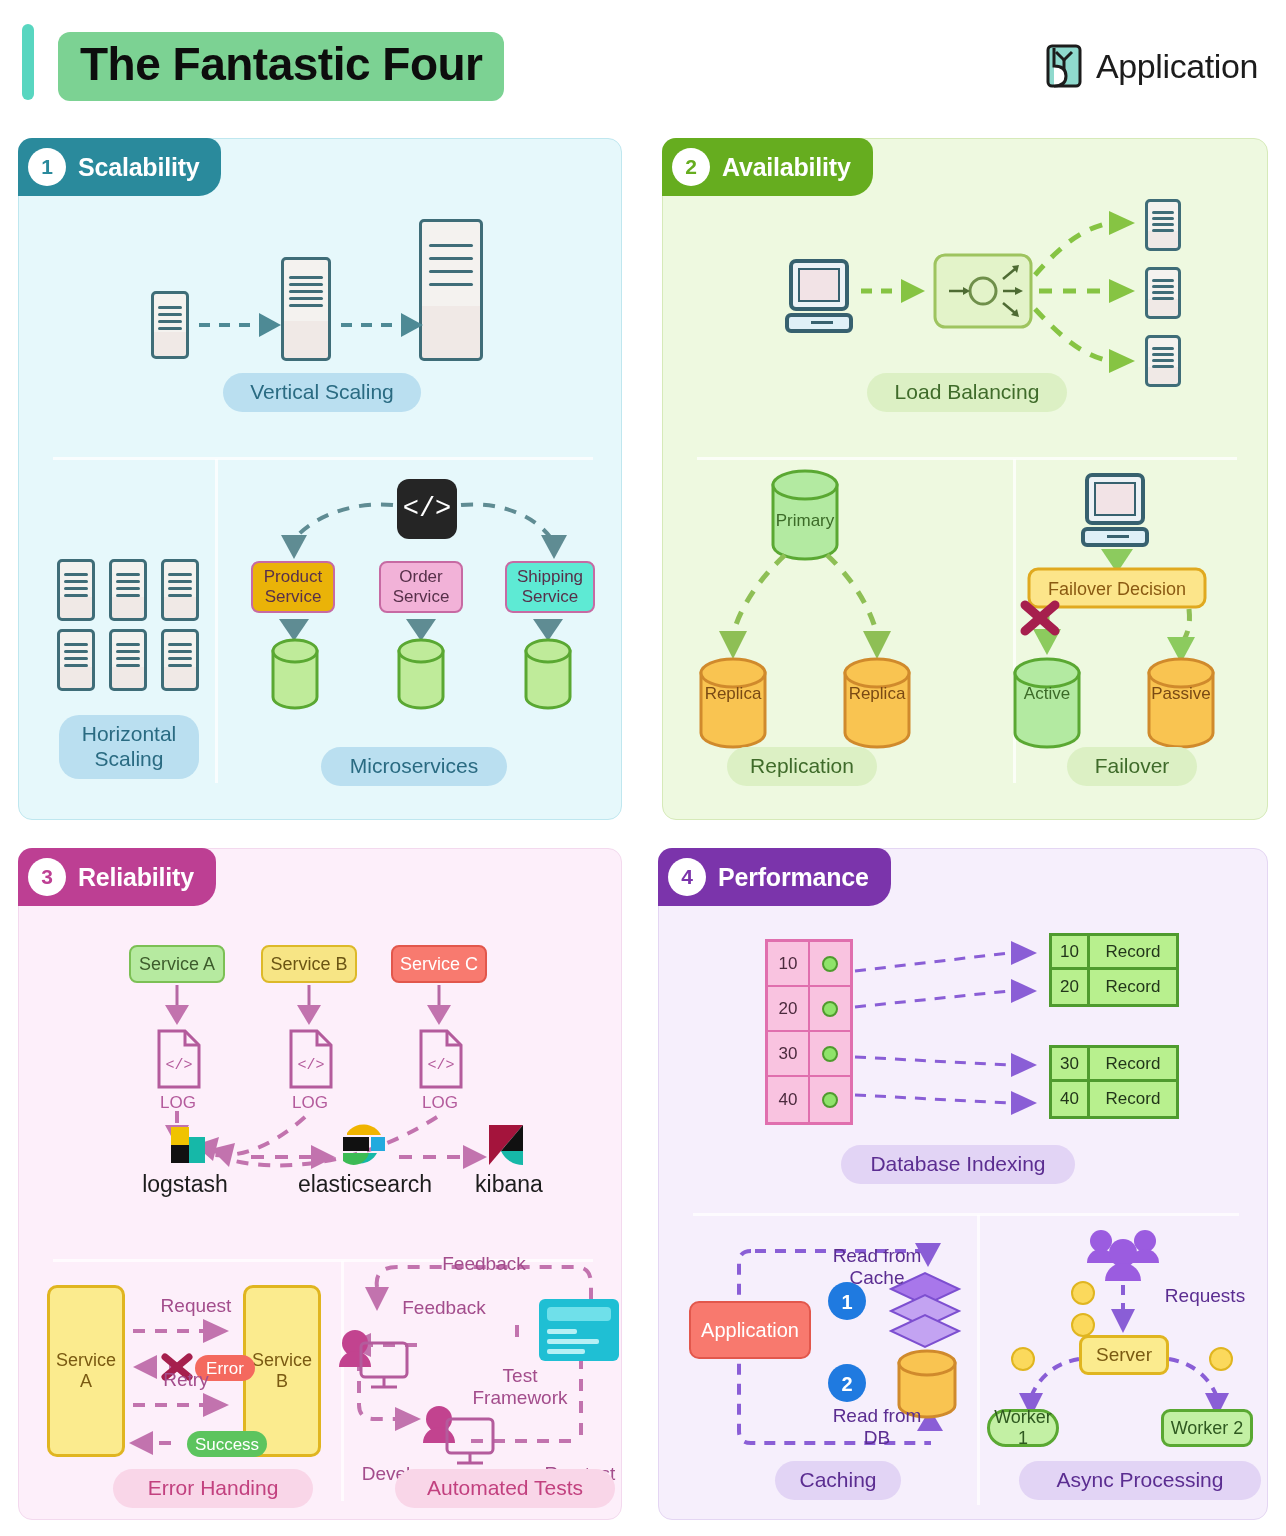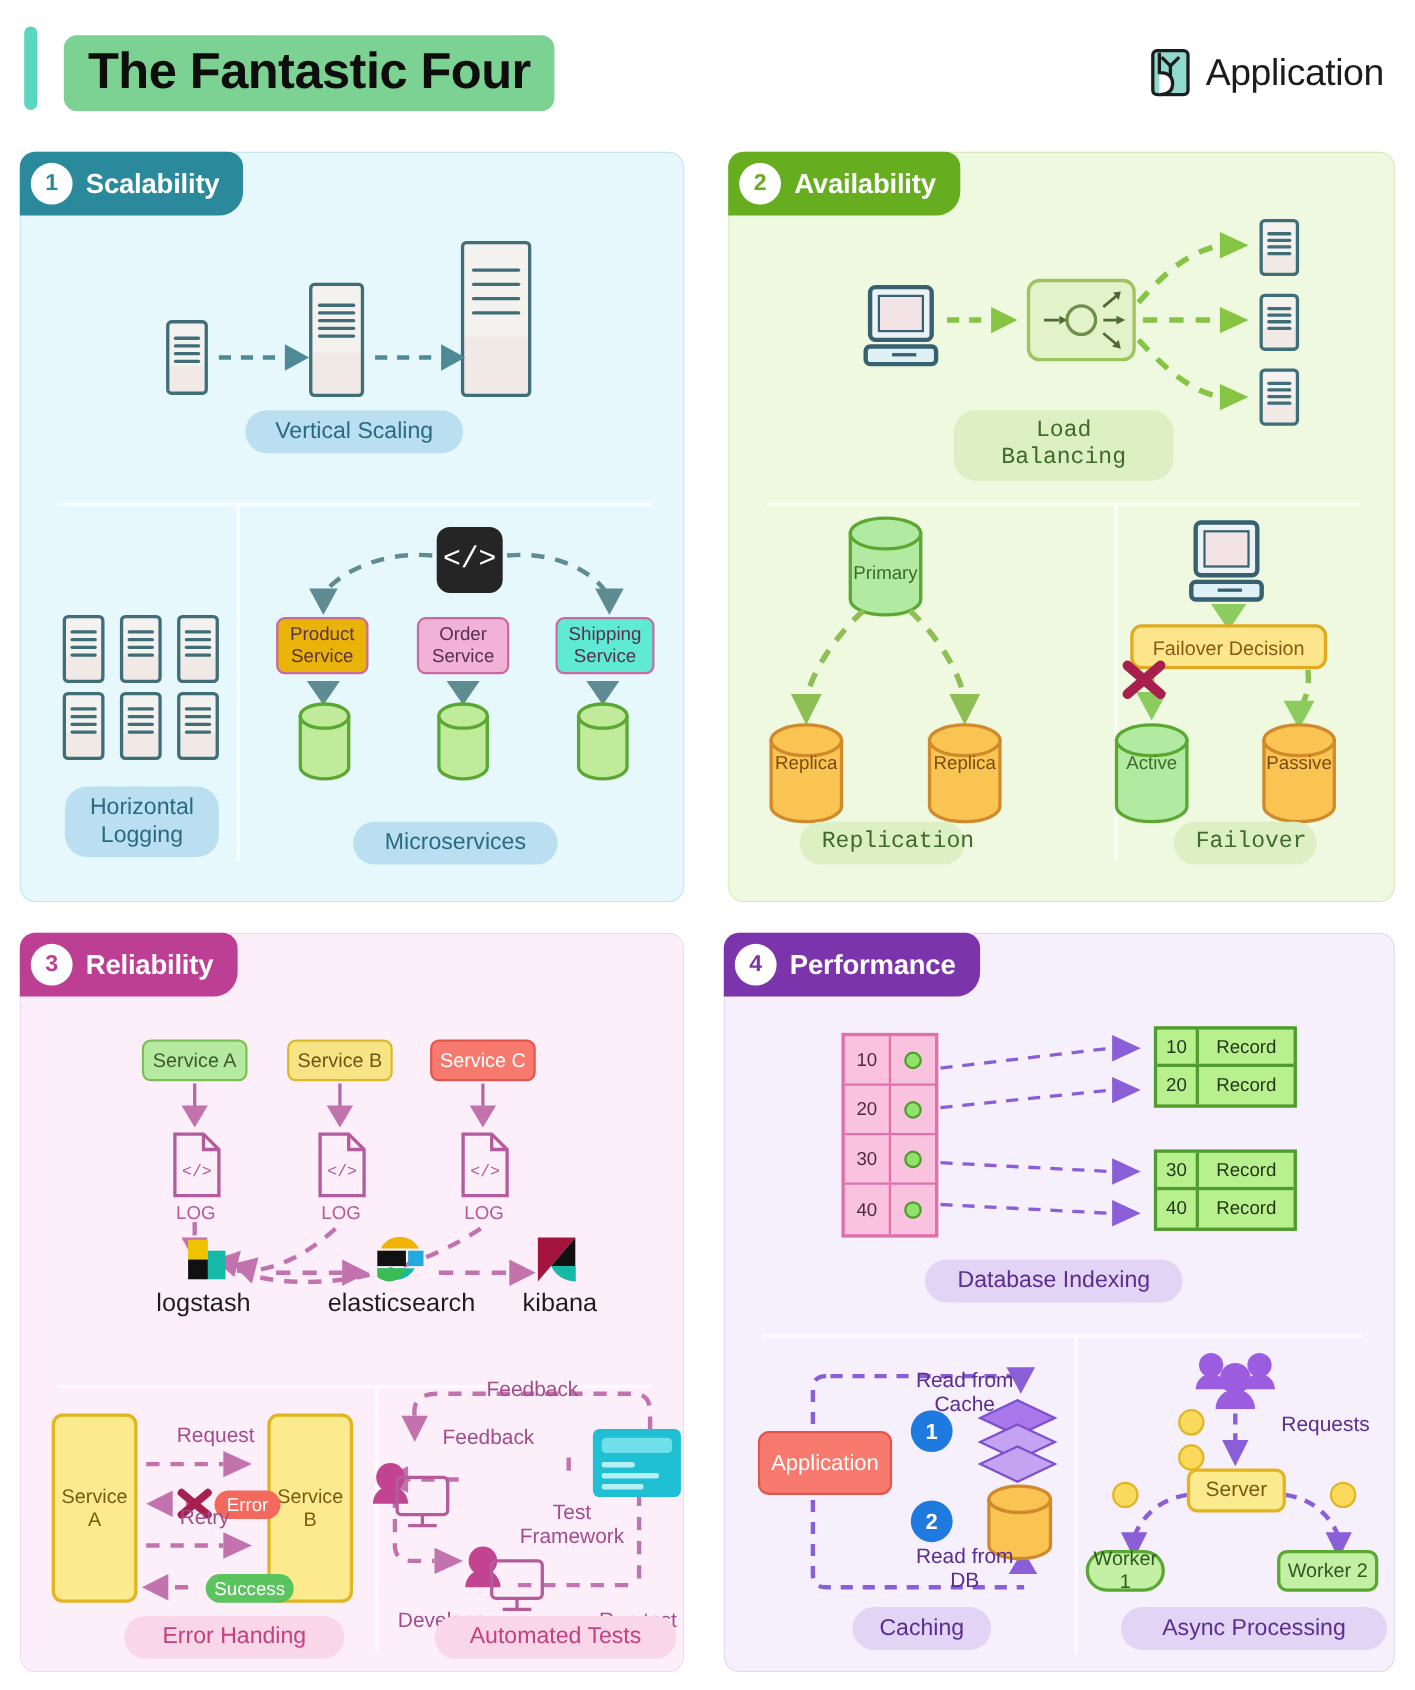--- a/index.html
+++ b/index.html
@@ -63,21 +63,21 @@
   .tab3 .tab-num { color: #bd3f93; }
   .tab4 .tab-num { color: #7b34ab; }
   .tab-label { font-size: 25px; font-weight: bold; letter-spacing: -0.2px; }
 
   
   .pill {
     position: absolute; border-radius: 20px; padding: 7px 20px;
     font-size: 21px; text-align: center; line-height: 1.18; white-space: pre-line;
   }
   .pill-blue { background: #badff0; color: #2a6b82; }
-  .pill-green{ background: #dcf0c4; color: #3f6b2a; font-family: Liberation Mono, monospace; }
+  .pill-green{ background: #dcf0c4; color: #3f6b2a; }
   .pill-pink { background: #f9d6e8; color: #c2417f; }
   .pill-purp { background: #e2d4f5; color: #5b2d91; }
 
   
   .server {
     position: absolute; border: 3px solid #3f6d78; border-radius: 5px;
     background: linear-gradient(#f4f2ef 62%, #f0e9e6 62%);
   }
   .server i {
     display:block; height:3px; background:#3f6d78; border-radius:2px;
@@ -179,21 +179,21 @@
         <i style="width:24px"></i>
         <i style="width:24px"></i>
         <i style="width:24px"></i>
       </div>
     <div class="server" style="left:142px;top:490px;width:38px;height:62px;padding-top:11px;">
         <i style="width:24px"></i>
         <i style="width:24px"></i>
         <i style="width:24px"></i>
         <i style="width:24px"></i>
       </div>
-    <div class="pill pill-blue" style="left:40px;top:576px;width:140px;">Horizontal Logging</div>
+    <div class="pill pill-blue" style="left:40px;top:576px;width:140px;">Horizontal Scaling</div>
 
     <div style="position:absolute;left:378px;top:340px;width:60px;height:60px;background:#252525;border-radius:12px;display:flex;align-items:center;justify-content:center;color:#ffffff;font-size:27px;font-family:'Liberation Mono',monospace;">&lt;/&gt;</div>
     <svg class="svg-abs" width="604" height="682">
       <g stroke="#5f8c93" stroke-width="4" stroke-dasharray="12 10" fill="none">
         <path d="M374 366 C 330 362 290 380 274 402"></path>
         <path d="M442 366 C 486 362 520 380 534 402"></path>
       </g>
       <polygon points="262,396 288,396 275,420" fill="#5f8c93"></polygon>
       <polygon points="522,396 548,396 535,420" fill="#5f8c93"></polygon>
       <g fill="#5f8c93">

